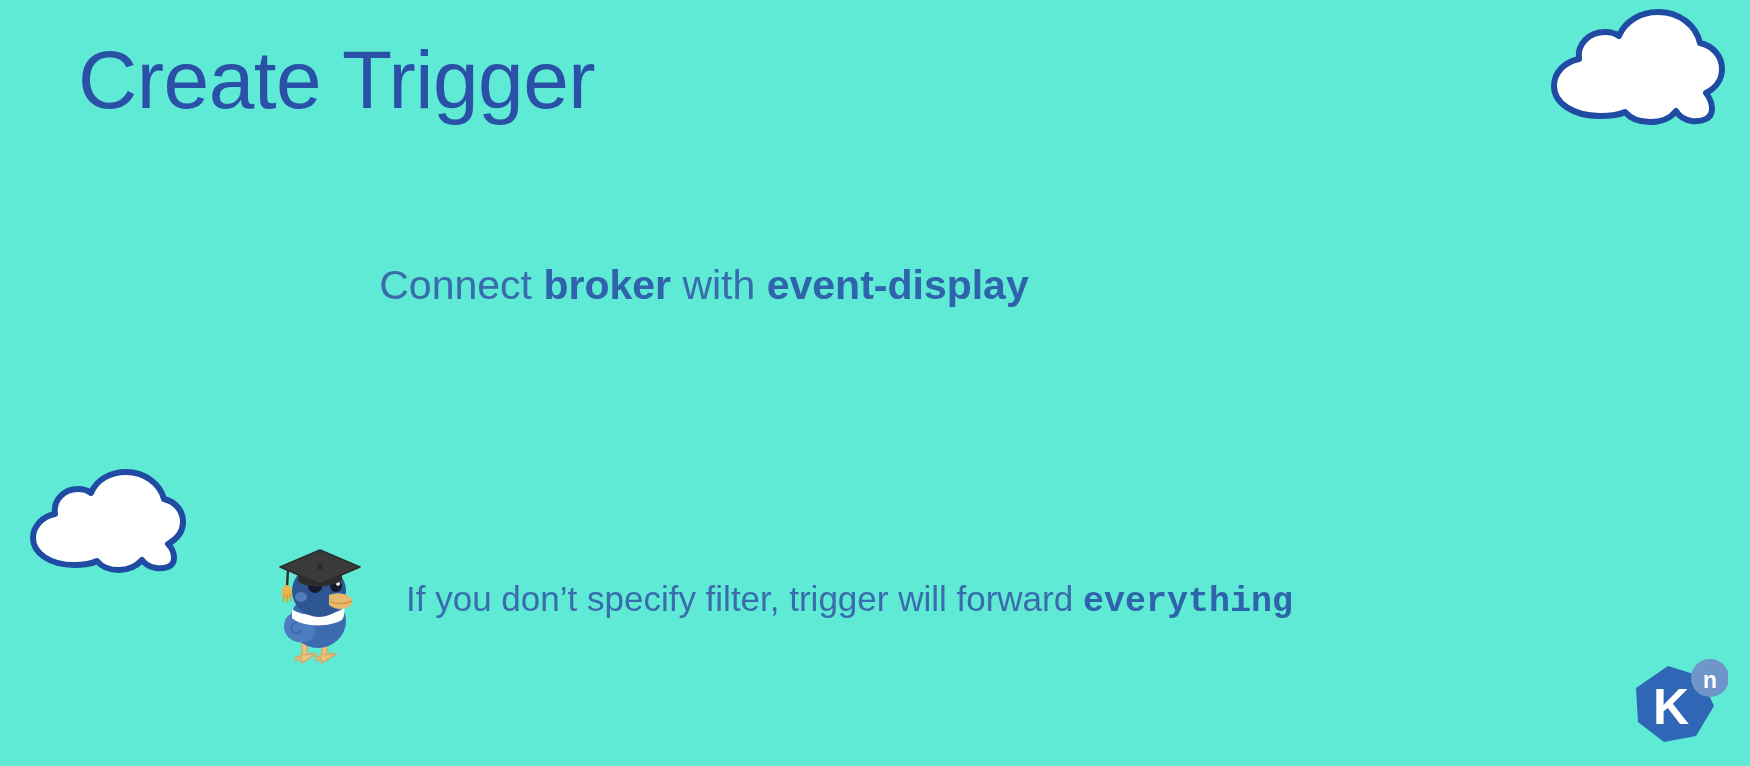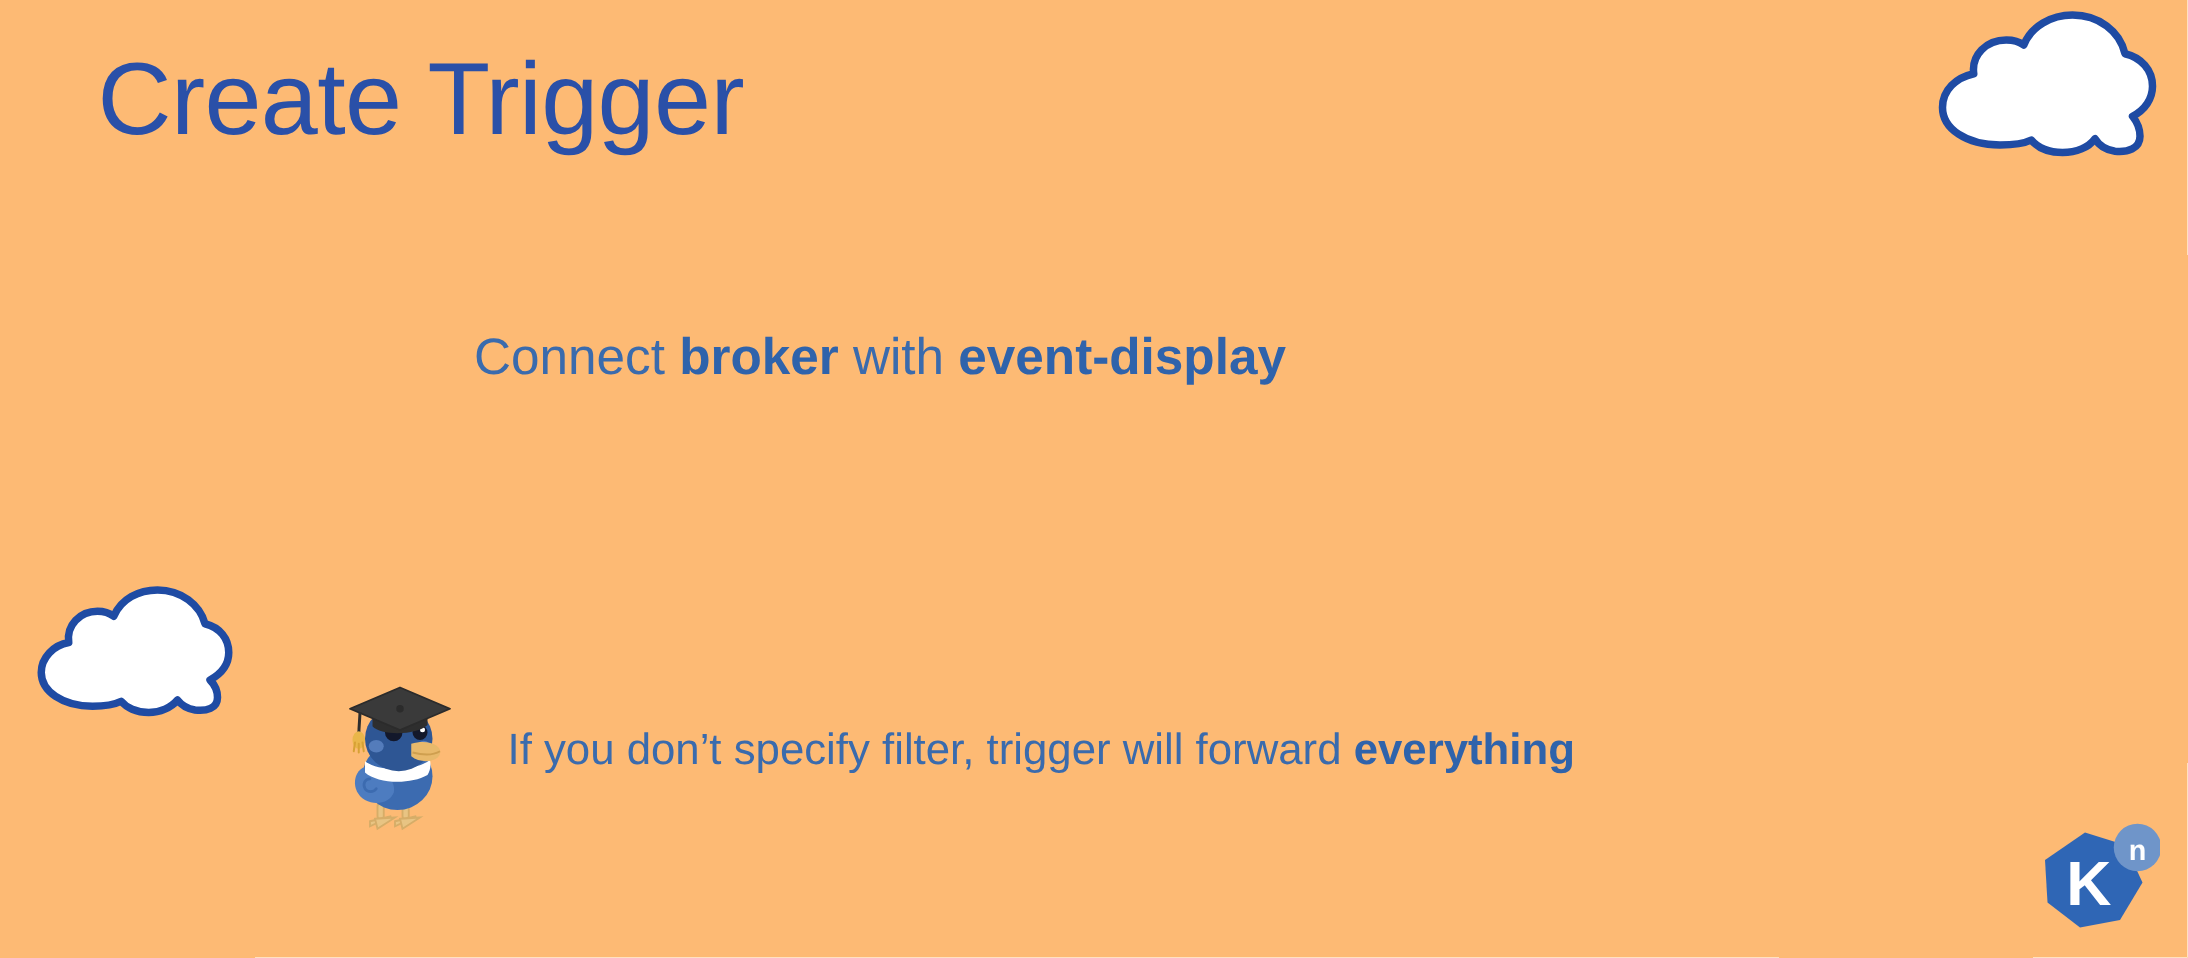--- a/index.html
+++ b/index.html
@@ -13,21 +13,21 @@
     height: 766px;
     position: relative;
     overflow: hidden;
     font-family: "Liberation Sans", sans-serif;
     -webkit-font-smoothing: antialiased;
   }
 
   .slide {
     position: absolute;
     inset: 0;
-    background: #fdba74;
+    background: #5eead4;
   }
 
   
   .slide-title {
     position: absolute;
     left: 78px;
     top: 36px;
     font-size: 82px;
     line-height: 1.08;
     font-weight: 400;
@@ -77,20 +77,21 @@
   .note-text {
     margin-left: 42px;
     font-size: 35px;
     line-height: 1.2;
     color: #3a6bad;
     white-space: nowrap;
   }
   .note-text .em {
     font-weight: 700;
     color: #2f63ab;
+    font-family: Liberation Mono, monospace;
   }
 
   
   .cloud {
     position: absolute;
   }
   .cloud-tr { right: 24px; top: 8px; width: 186px; height: 118px; }
   .cloud-bl { left: 20px; top: 468px; width: 168px; height: 106px; }
 
   

